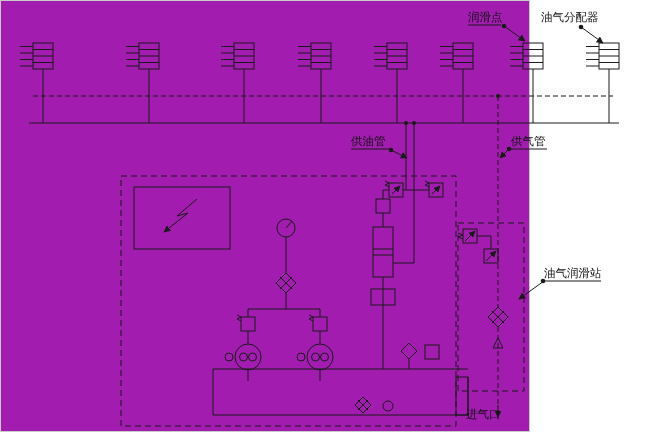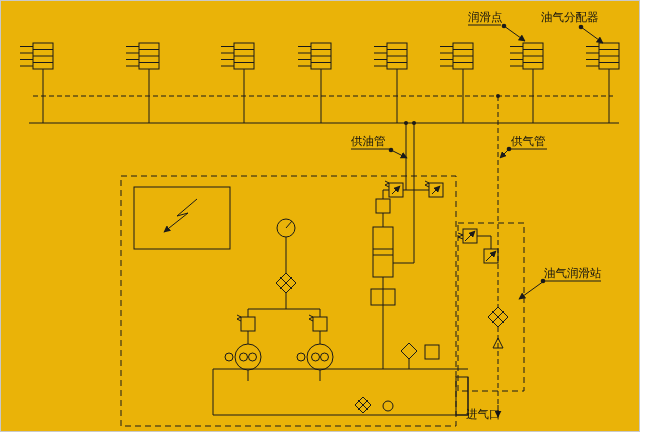--- a/index.html
+++ b/index.html
@@ -1,17 +1,17 @@
 <!DOCTYPE html>
 <html><head>
 <meta charset="utf-8">
 <style>
   html,body { margin:0; padding:0; background:#fff; }
   .stage {
-    position:relative; width:640px; height:432px; background:#eab308;
+    position:relative; width:530px; height:432px; background:#a21caf;
     border:1px solid #c9c9c9; box-sizing:border-box;
     font-family:"DejaVu Sans", sans-serif;
   }
   svg { display:block; }
   text { font-family:"DejaVu Sans", sans-serif; font-size:11.5px; fill:#111; }
 </style>
 </head>
 <body>
 
 <div class="stage">

